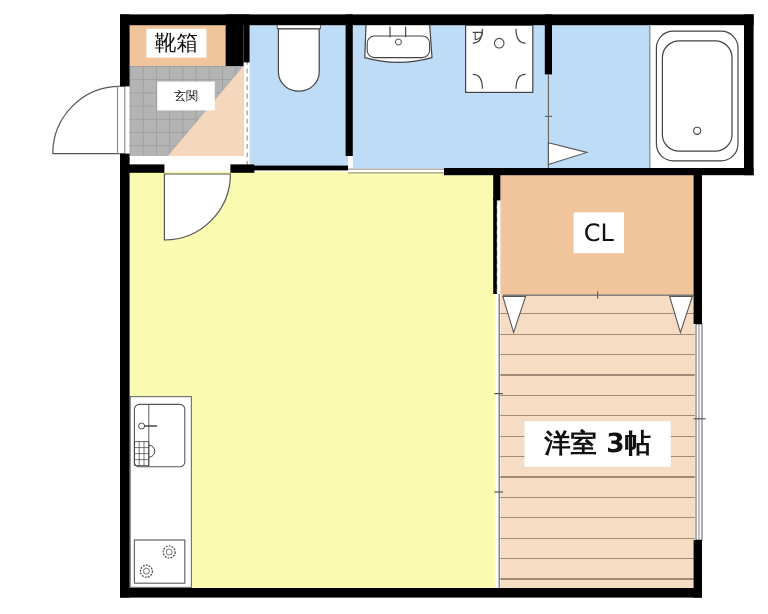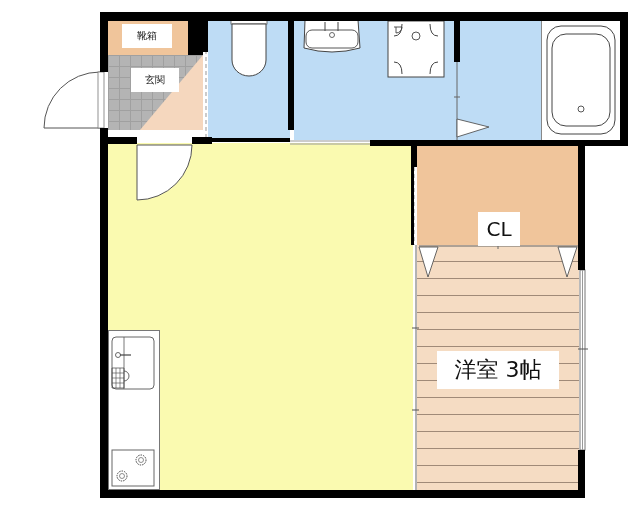--- a/index.html
+++ b/index.html
@@ -158,18 +158,18 @@
   <div class="wall" style="left:454px; top:12px; width:6px; height:50px;"></div>
 
   <div class="room" style="left:541px; top:21px; width:1px; height:119px; background:#888;"></div>
 
   <div class="wall" style="left:411px; top:143px; width:6px; height:24px;"></div>
   <div class="wall" style="left:411px; top:140px; width:170px; height:5px;"></div>
   <div class="wall" style="left:411px; top:165px; width:3px; height:80px;"></div>
 
   <div class="wall" style="left:208px; top:138px; width:82px; height:4px;"></div>
 
-  <div class="label" style="left:122px; top:24px; width:50px; height:24px; font-size:10px;">靴箱</div>
+  <div class="label" style="left:122px; top:24px; width:50px; height:24px; font-size:18px;">靴箱</div>
   <div class="label" style="left:110px; top:68px; width:48px; height:24px; font-size:10px;margin-left:21px;">玄関</div>
-  <div class="label" style="left:478px; top:177px; width:42px; height:34px; font-size:20px;margin-top:35px;">CL</div>
-  <div class="label" style="left:437px; top:351px; width:122px; height:38px; font-size:22px;">洋室 3帖</div>
+  <div class="label" style="left:478px; top:177px; width:42px; height:34px; font-size:20px;">CL</div>
+  <div class="label" style="left:437px; top:351px; width:122px; height:38px; font-size:22px;font-weight:bold;">洋室 3帖</div>
 
 </div>
 
 </body></html>

